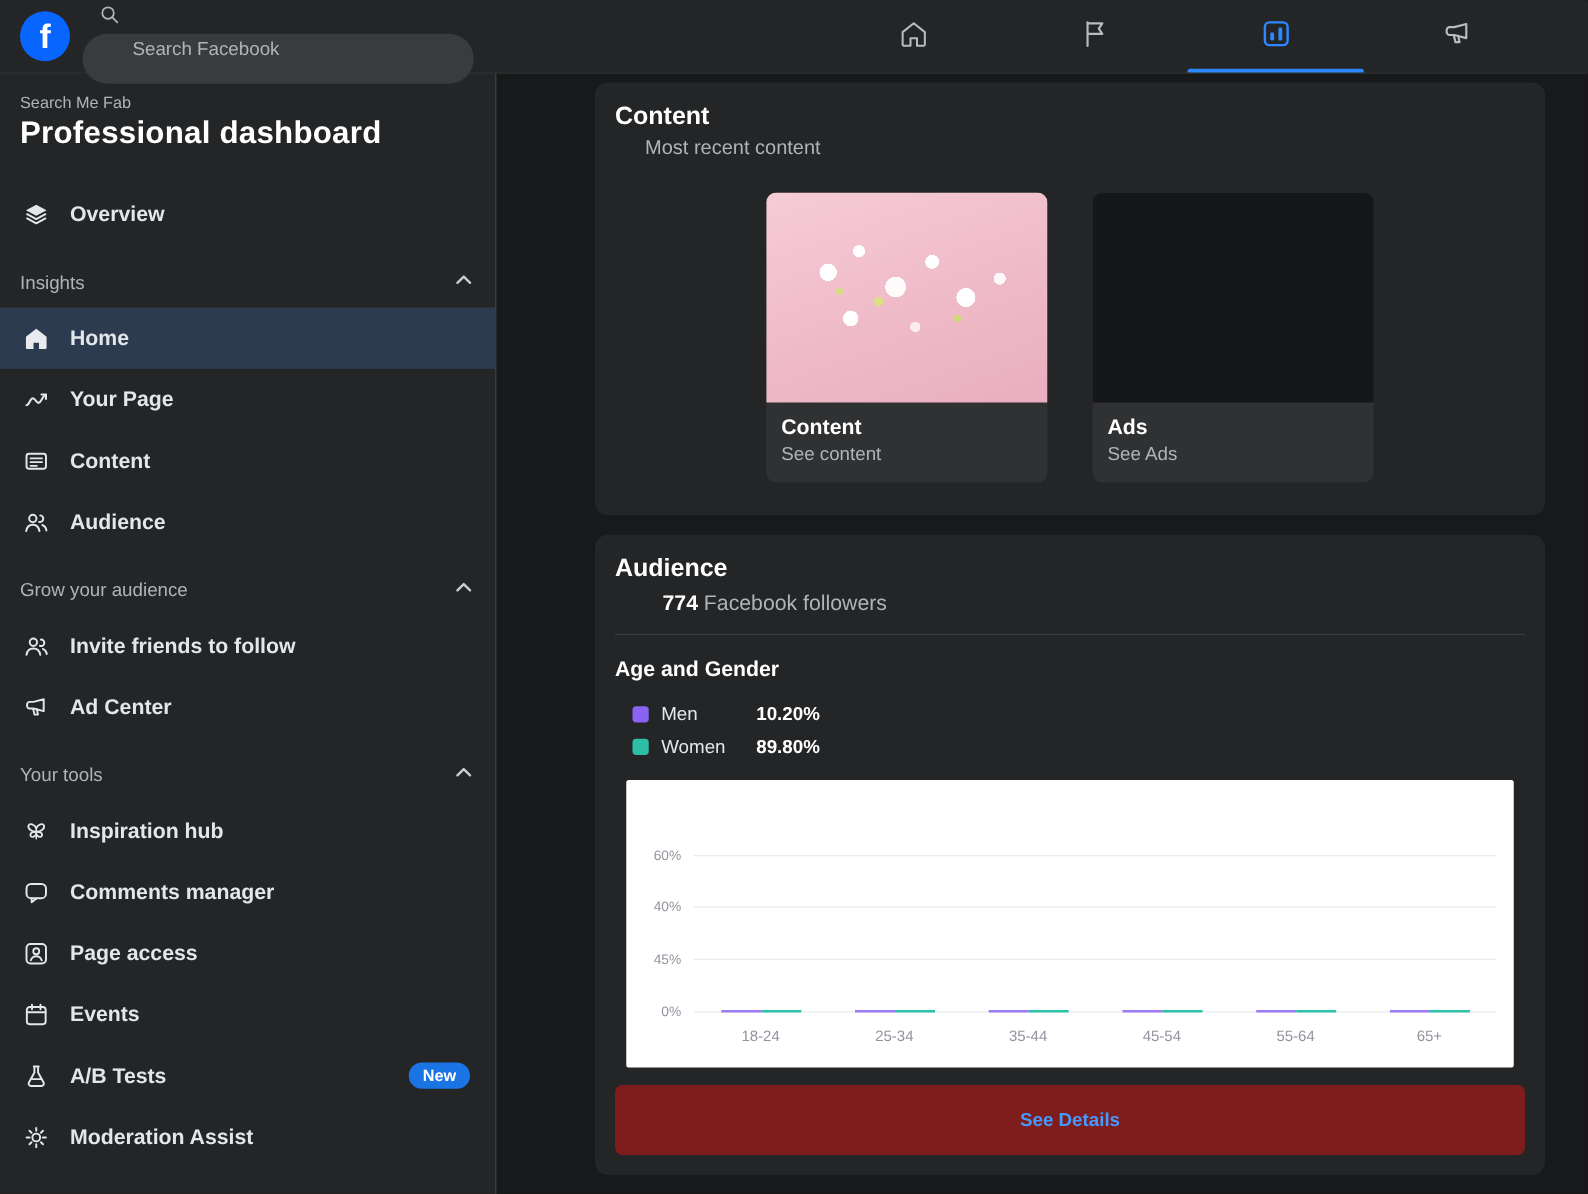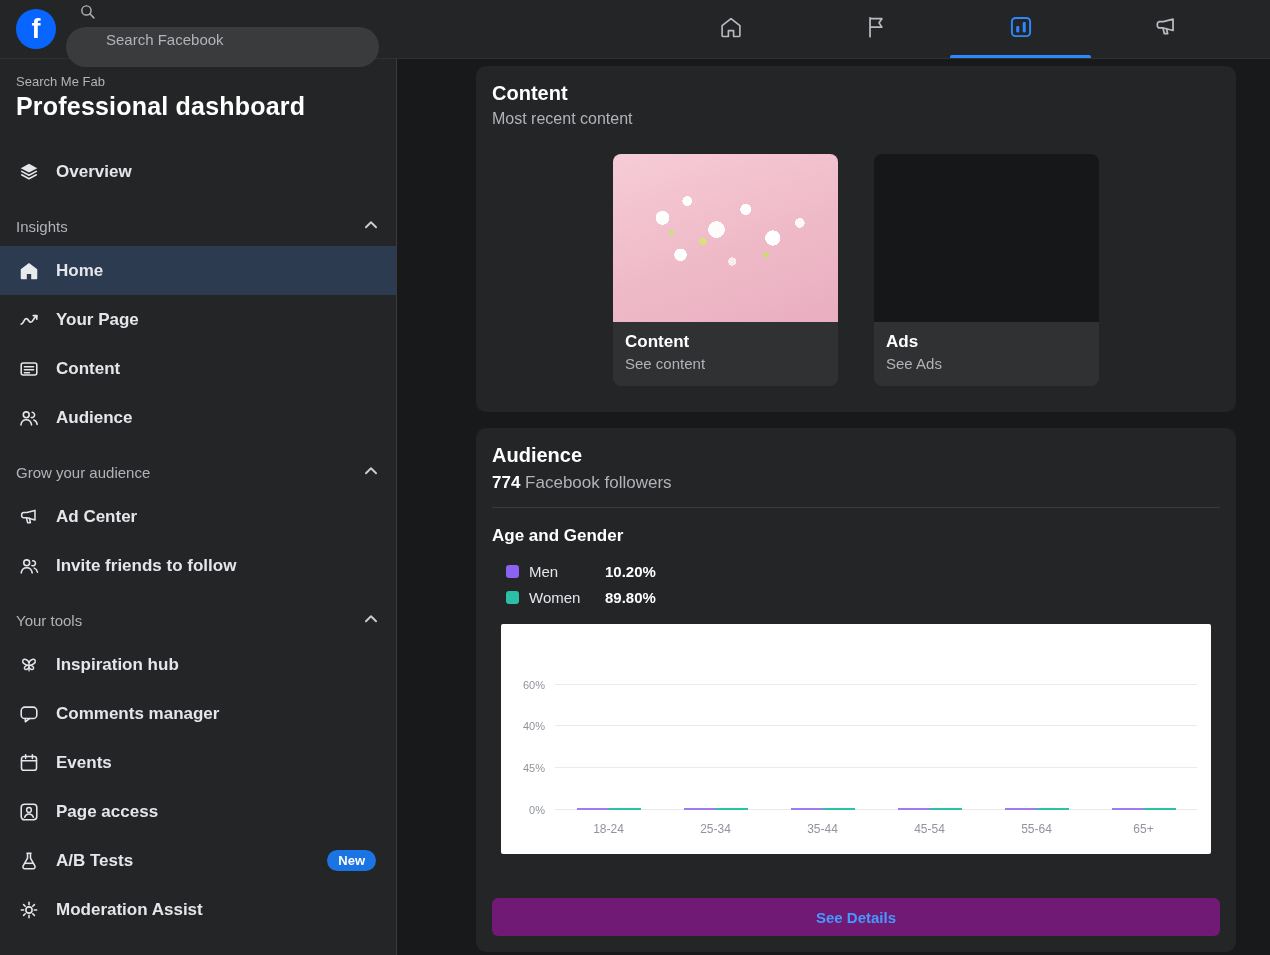--- a/index.html
+++ b/index.html
@@ -59,21 +59,21 @@
     padding: 3px 11px; border-radius: 12px; margin-right: 4px;
   }
   
   .main {
     position: absolute; top: 58px; left: 398px; right: 0; bottom: 0;
     padding: 8px 34px 20px 78px; overflow: hidden;
   }
   .card { background: #242526; border-radius: 10px; padding: 16px; }
   .card + .card { margin-top: 16px; }
   .card-title { font-size: 20px; font-weight: bold; color: #fff; }
-  .card-sub { font-size: 16px; color: #b0b3b8; margin-top: 5px; }
+  .card-sub { font-size: 16px; color: #b0b3b8; margin-top: 5px; margin-left: 24px; }
   .tiles { display: flex; justify-content: center; gap: 36px; margin-top: 26px; margin-bottom: 10px; }
   .tile { width: 225px; border-radius: 8px; overflow: hidden; background: #303132; cursor: pointer; }
   .tile-img { height: 168px; }
   .tile-img.flowers {
     background:
       radial-gradient(circle 10px at 22% 38%, #ffffff 68%, rgba(255,255,255,0) 70%),
       radial-gradient(circle 7px at 33% 28%, #ffffff 68%, rgba(255,255,255,0) 70%),
       radial-gradient(circle 12px at 46% 45%, #fdfbfc 68%, rgba(255,255,255,0) 70%),
       radial-gradient(circle 8px at 59% 33%, #ffffff 68%, rgba(255,255,255,0) 70%),
       radial-gradient(circle 11px at 71% 50%, #ffffff 68%, rgba(255,255,255,0) 70%),
@@ -85,21 +85,21 @@
       radial-gradient(circle 4px at 26% 47%, #d4db85 72%, rgba(255,255,255,0) 74%),
       linear-gradient(160deg, #f6ccd6 0%, #efbac8 55%, #e9aec0 100%);
   }
   .tile-img.dark { background: #161718; }
   .tile-info { padding: 10px 12px 14px; }
   .tile-label { font-size: 17px; font-weight: bold; color: #fff; }
   .tile-action { font-size: 15px; color: #b0b3b8; margin-top: 3px; }
   
   .aud-header { border-bottom: 1px solid #3a3b3c; padding-bottom: 14px; }
   .followers { font-size: 17px; color: #b0b3b8; margin-top: 6px; }
-  .followers b { color: #fff; }
+  .followers b { color: #fff; margin-left: 38px; }
   .age-gender-title { font-size: 17px; font-weight: bold; color: #fff; margin-top: 18px; }
   .legend { margin-top: 12px; }
   .legend-row { display: flex; align-items: center; height: 26px; font-size: 15px; }
   .swatch { width: 13px; height: 13px; border-radius: 3px; flex: none; margin-left: 14px; }
   .legend-label { width: 76px; margin-left: 10px; color: #e4e6eb; }
   .legend-value { font-weight: bold; color: #fff; }
   
   .chart-box {
     margin: 14px auto 0; width: 710px; background: #ffffff;
     border-radius: 2px; padding: 44px 14px 18px 54px;
@@ -109,22 +109,22 @@
   .ytick {
     position: absolute; right: calc(100% + 10px); transform: translateY(50%);
     font-size: 11px; color: #90949c; white-space: nowrap;
   }
   .bars { position: absolute; inset: 0; display: flex; align-items: flex-end; justify-content: space-around; }
   .bar-group { display: flex; align-items: flex-end; width: 66px; justify-content: center; }
   .bar { width: 32px; }
   .xlabels { display: flex; justify-content: space-around; margin-top: 12px; }
   .xlabel { width: 66px; text-align: center; font-size: 12px; color: #90949c; }
   .see-details {
-    display: block; margin-top: 44px; height: 38px; width: 100%;
-    border: none; border-radius: 6px; background: #701a75; color: #4599ff;
+    display: block; margin-top: 14px; height: 56px; width: 100%;
+    border: none; border-radius: 6px; background: #7f1d1d; color: #4599ff;
     font-size: 15px; font-weight: bold; cursor: pointer; font-family: inherit;
   }
 </style>
 </head>
 <body>
 
 <header class="topbar">
   <div class="fb-logo">f</div>
   <div class="search-wrap">
     <span class="search-icon">
@@ -238,35 +238,35 @@
     <span>
       <svg width="18" height="18" viewBox="0 0 16 16">
           <path d="M3.5 10 8 5.6 12.5 10" stroke="#c9ccd1" stroke-width="1.7" fill="none" stroke-linecap="round" stroke-linejoin="round"></path>
         </svg>
     </span>
   </div>
 
   <div class="nav-item">
     <span class="ico">
       <svg width="22" height="22" viewBox="0 0 24 24">
-          <path d="M18.5 4.8v10.4L9.6 12.9H6.2a2.2 2.2 0 0 1-2.2-2.2v-1.4a2.2 2.2 0 0 1 2.2-2.2h3.4z" stroke="#e4e6eb" stroke-width="1.7" fill="none" stroke-linejoin="round"></path>
-          <path d="M9.3 13.2l1.2 5h3l-1-4.7" stroke="#e4e6eb" stroke-width="1.7" fill="none" stroke-linejoin="round" stroke-linecap="round"></path>
-        </svg>
-    </span>
-    <span class="lbl">Ad Center</span>
-  </div>
-  <div class="nav-item">
-    <span class="ico">
-      <svg width="22" height="22" viewBox="0 0 24 24">
           <circle cx="9.5" cy="8.5" r="3.2" stroke="#e4e6eb" stroke-width="1.7" fill="none"></circle>
           <path d="M3.5 19.5c.6-3.6 3-5.5 6-5.5s5.4 1.9 6 5.5" stroke="#e4e6eb" stroke-width="1.7" fill="none" stroke-linecap="round"></path>
           <path d="M16 6.2a2.8 2.8 0 1 1-.8 5.4M17.8 14.3c1.9.7 3 2.3 3.4 4.5" stroke="#e4e6eb" stroke-width="1.7" fill="none" stroke-linecap="round"></path>
         </svg>
     </span>
     <span class="lbl">Invite friends to follow</span>
+  </div>
+  <div class="nav-item">
+    <span class="ico">
+      <svg width="22" height="22" viewBox="0 0 24 24">
+          <path d="M18.5 4.8v10.4L9.6 12.9H6.2a2.2 2.2 0 0 1-2.2-2.2v-1.4a2.2 2.2 0 0 1 2.2-2.2h3.4z" stroke="#e4e6eb" stroke-width="1.7" fill="none" stroke-linejoin="round"></path>
+          <path d="M9.3 13.2l1.2 5h3l-1-4.7" stroke="#e4e6eb" stroke-width="1.7" fill="none" stroke-linejoin="round" stroke-linecap="round"></path>
+        </svg>
+    </span>
+    <span class="lbl">Ad Center</span>
   </div>
 
   <div class="section-header">
     <span>Your tools</span>
     <span>
       <svg width="18" height="18" viewBox="0 0 16 16">
           <path d="M3.5 10 8 5.6 12.5 10" stroke="#c9ccd1" stroke-width="1.7" fill="none" stroke-linecap="round" stroke-linejoin="round"></path>
         </svg>
     </span>
   </div>
@@ -286,35 +286,35 @@
       <svg width="22" height="22" viewBox="0 0 24 24">
           <rect x="3.5" y="4.5" width="17" height="12.5" rx="4" stroke="#e4e6eb" stroke-width="1.7" fill="none"></rect>
           <path d="M8 17v3.5L12.5 17" stroke="#e4e6eb" stroke-width="1.7" fill="none" stroke-linejoin="round" stroke-linecap="round"></path>
         </svg>
     </span>
     <span class="lbl">Comments manager</span>
   </div>
   <div class="nav-item">
     <span class="ico">
       <svg width="22" height="22" viewBox="0 0 24 24">
-          <rect x="3.8" y="5" width="16.4" height="15" rx="2.5" stroke="#e4e6eb" stroke-width="1.7" fill="none"></rect>
-          <path d="M3.8 9.6h16.4M8.3 3v4M15.7 3v4" stroke="#e4e6eb" stroke-width="1.7" stroke-linecap="round" fill="none"></path>
-        </svg>
-    </span>
-    <span class="lbl">Events</span>
-  </div>
-  <div class="nav-item">
-    <span class="ico">
-      <svg width="22" height="22" viewBox="0 0 24 24">
           <rect x="3.5" y="3.5" width="17" height="17" rx="3.5" stroke="#e4e6eb" stroke-width="1.7" fill="none"></rect>
           <circle cx="12" cy="9.8" r="2.6" stroke="#e4e6eb" stroke-width="1.6" fill="none"></circle>
           <path d="M7.2 17.8c.8-2.4 2.7-3.6 4.8-3.6s4 1.2 4.8 3.6" stroke="#e4e6eb" stroke-width="1.6" fill="none" stroke-linecap="round"></path>
         </svg>
     </span>
     <span class="lbl">Page access</span>
+  </div>
+  <div class="nav-item">
+    <span class="ico">
+      <svg width="22" height="22" viewBox="0 0 24 24">
+          <rect x="3.8" y="5" width="16.4" height="15" rx="2.5" stroke="#e4e6eb" stroke-width="1.7" fill="none"></rect>
+          <path d="M3.8 9.6h16.4M8.3 3v4M15.7 3v4" stroke="#e4e6eb" stroke-width="1.7" stroke-linecap="round" fill="none"></path>
+        </svg>
+    </span>
+    <span class="lbl">Events</span>
   </div>
   <div class="nav-item">
     <span class="ico">
       <svg width="22" height="22" viewBox="0 0 24 24">
           <path d="M9.8 3.5h4.4M10.4 3.5v5.3L5.6 17.4a2.1 2.1 0 0 0 1.9 3.1h9a2.1 2.1 0 0 0 1.9-3.1L13.6 8.8V3.5" stroke="#e4e6eb" stroke-width="1.7" fill="none" stroke-linecap="round" stroke-linejoin="round"></path>
           <path d="M7.6 14.5h8.8" stroke="#e4e6eb" stroke-width="1.7" fill="none"></path>
         </svg>
     </span>
     <span class="lbl">A/B Tests</span>
     <span class="badge-new">New</span>

